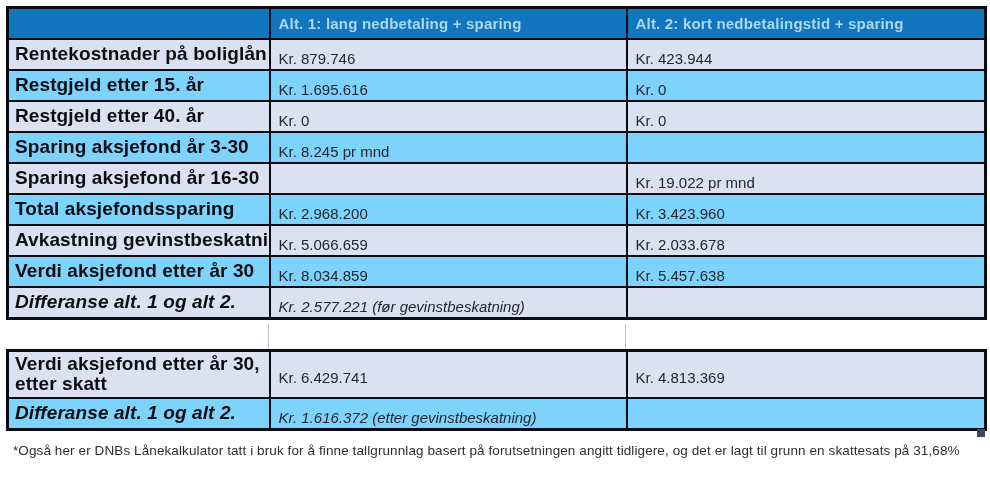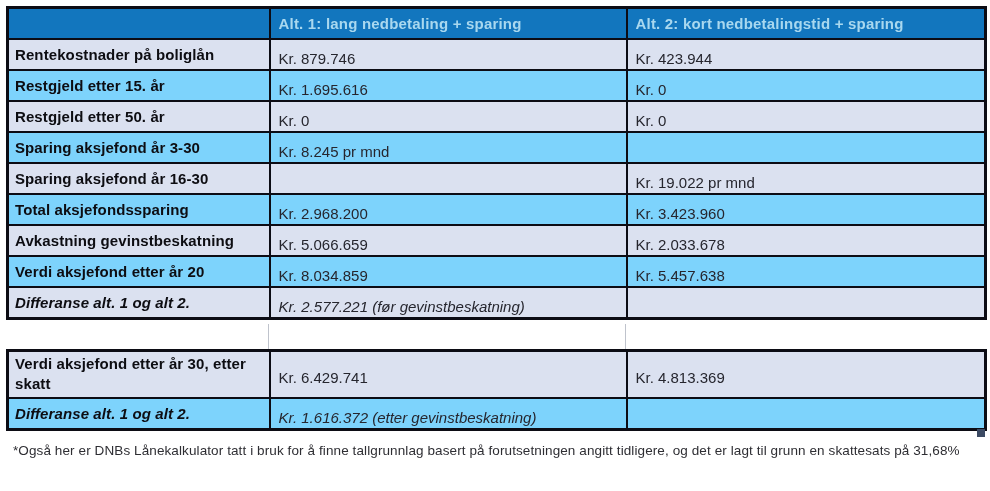--- a/index.html
+++ b/index.html
@@ -41,21 +41,21 @@
     height: 31px;
     border-bottom: 3px solid #0c0c14;
     letter-spacing: 0.2px;
     margin-left: 48px;
   }
 
   tbody td { height: 31px; font-size: 15px; color: #26262e; background: #7dd3fc; }
   td.label {
     font-weight: bold;
     color: #0d0d12;
-    font-size: 15px;
+    font-size: 19px;
     padding: 2px 4px 2px 6px;
     letter-spacing: 0.1px;
   }
   td.value { padding: 10px 4px 2px 8px; }
 
   tr.shade td { background: #dbe1f0; }
   tr.italic td { font-style: italic; }
   .tbl2 tr.tall td { height: 47px; line-height: 20px; }
 
   .gap-line {
@@ -111,21 +111,21 @@
         <td class="label">Rentekostnader på boliglån</td>
         <td class="value">Kr. 879.746</td>
         <td class="value">Kr. 423.944</td>
       </tr>
       <tr>
         <td class="label">Restgjeld etter 15. år</td>
         <td class="value">Kr. 1.695.616</td>
         <td class="value">Kr. 0</td>
       </tr>
       <tr class="shade">
-        <td class="label">Restgjeld etter 50. år</td>
+        <td class="label">Restgjeld etter 40. år</td>
         <td class="value">Kr. 0</td>
         <td class="value">Kr. 0</td>
       </tr>
       <tr>
         <td class="label">Sparing aksjefond år 3-30</td>
         <td class="value">Kr. 8.245 pr mnd</td>
         <td class="value"></td>
       </tr>
       <tr class="shade">
         <td class="label">Sparing aksjefond år 16-30</td>
@@ -136,21 +136,21 @@
         <td class="label">Total aksjefondssparing</td>
         <td class="value">Kr. 2.968.200</td>
         <td class="value">Kr. 3.423.960</td>
       </tr>
       <tr class="shade">
         <td class="label">Avkastning gevinstbeskatning</td>
         <td class="value">Kr. 5.066.659</td>
         <td class="value">Kr. 2.033.678</td>
       </tr>
       <tr>
-        <td class="label">Verdi aksjefond etter år 20</td>
+        <td class="label">Verdi aksjefond etter år 30</td>
         <td class="value">Kr. 8.034.859</td>
         <td class="value">Kr. 5.457.638</td>
       </tr>
       <tr class="shade italic">
         <td class="label">Differanse alt. 1 og alt 2.</td>
         <td class="value">Kr. 2.577.221 (før gevinstbeskatning)</td>
         <td class="value"></td>
       </tr>
     </tbody>
   </table>

